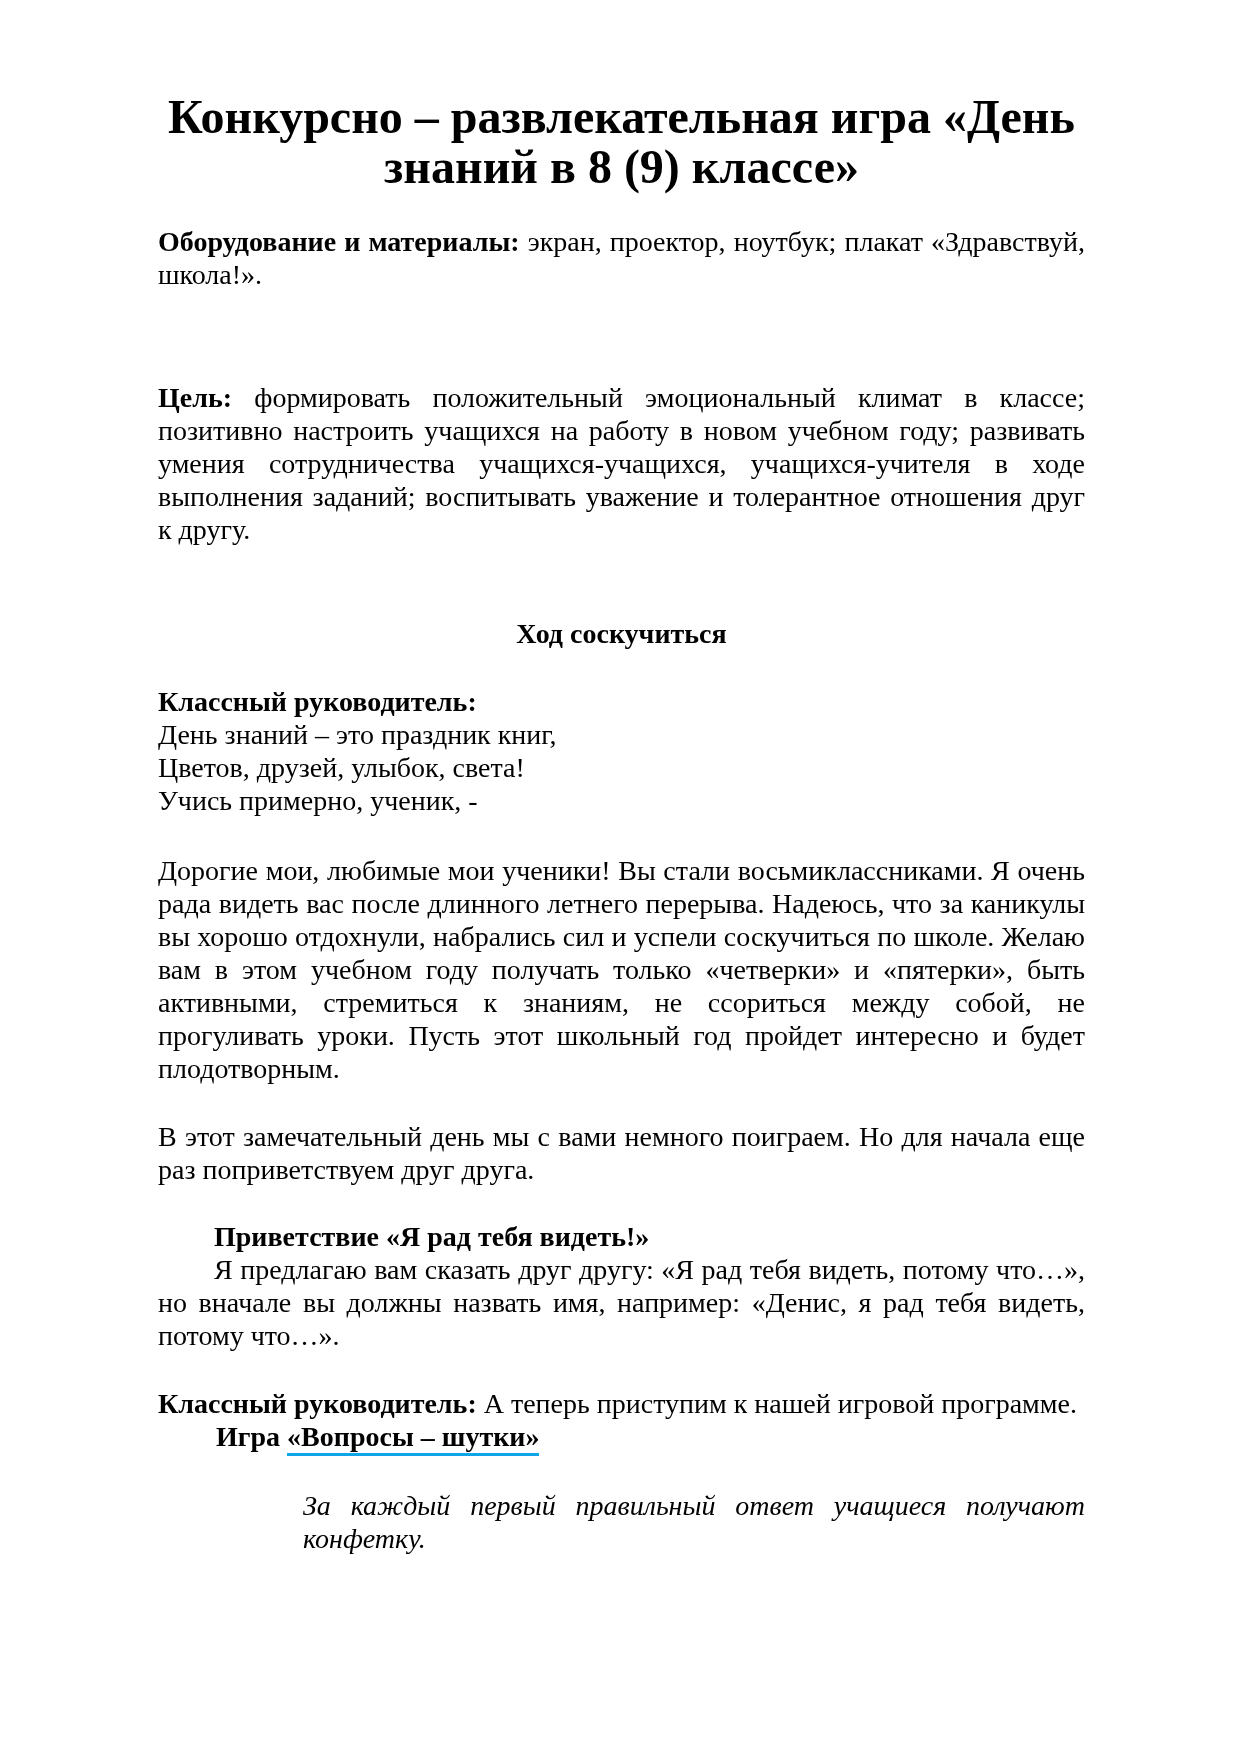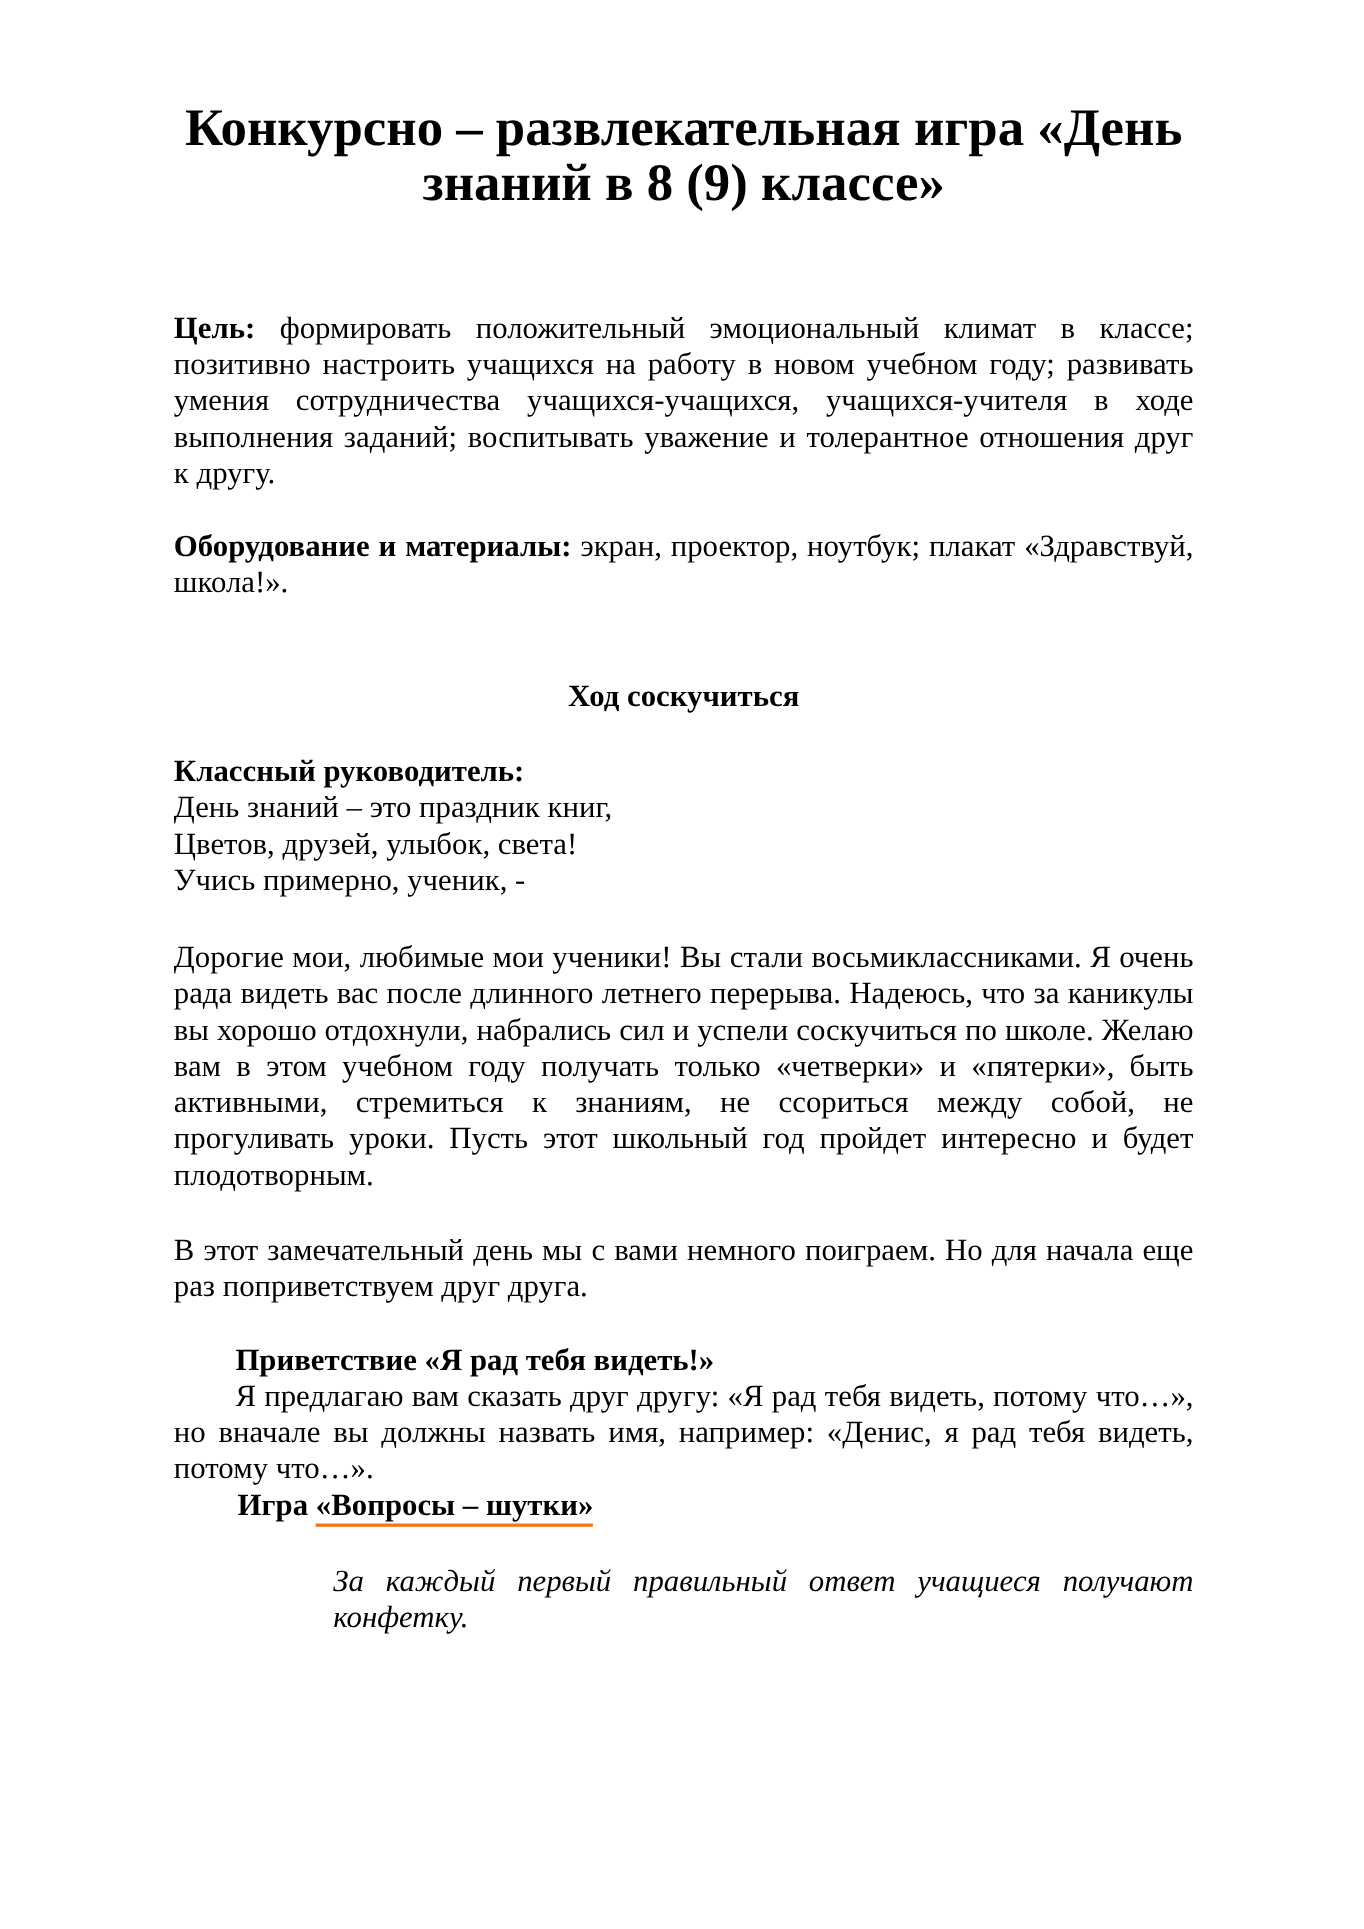--- a/index.html
+++ b/index.html
@@ -32,58 +32,59 @@
   .indent { text-indent: 56px; }
   .goal      { margin-top: 90px; }
   .equipment { margin-top: 33px; }
   .flow      { margin-top: 71px; }
   .teacher   { margin-top: 35px; }
   .welcome   { margin-top: 37px; }
   .play-intro{ margin-top: 35px; }
   .greet-head{ margin-top: 34px; }
   .game-intro{ margin-top: 35px; }
   .game-line { text-indent: 58px; font-weight: bold; }
-  .underline { border-bottom: 3px solid #f97316; padding-bottom: 1px; }
+  .underline { border-bottom: 3px solid #0ea5e9; padding-bottom: 1px; }
   .note {
     margin-top: 36px;
     margin-left: 145px;
     font-style: italic;
     text-align: justify;
   }
 </style>
 </head>
 <body>
 
 <div class="page">
 
   <h1 class="title">
     <span class="tline">Конкурсно – развлекательная игра «День</span>
     <span class="tline">знаний в 8 (9) классе»</span>
   </h1>
 
+  <p class="justify equipment"><span class="b">Оборудование и материалы:</span> <span>экран, проектор, ноутбук; плакат «Здравствуй, школа!».</span></p>
+
   <p class="justify goal"><span class="b">Цель:</span> <span>формировать положительный эмоциональный климат в классе; позитивно настроить учащихся на работу в новом учебном году; развивать умения сотрудничества учащихся-учащихся, учащихся-учителя в ходе выполнения заданий; воспитывать уважение и толерантное отношения друг к другу.</span></p>
-
-  <p class="justify equipment"><span class="b">Оборудование и материалы:</span> <span>экран, проектор, ноутбук; плакат «Здравствуй, школа!».</span></p>
 
   <p class="center-heading flow">Ход соскучиться</p>
 
   <p class="b teacher">Классный руководитель:</p>
 
   <div>
     <p>День знаний – это праздник книг,</p>
     <p>Цветов, друзей, улыбок, света!</p>
     <p>Учись примерно, ученик, -</p>
   </div>
 
   <p class="justify welcome">Дорогие мои, любимые мои ученики! Вы стали восьмиклассниками. Я очень рада видеть вас после длинного летнего перерыва. Надеюсь, что за каникулы вы хорошо отдохнули, набрались сил и успели соскучиться по школе. Желаю вам в этом учебном году получать только «четверки» и «пятерки», быть активными, стремиться к знаниям, не ссориться между собой, не прогуливать уроки. Пусть этот школьный год пройдет интересно и будет плодотворным.</p>
 
   <p class="justify play-intro">В этот замечательный день мы с вами немного поиграем. Но для начала еще раз поприветствуем друг друга.</p>
 
   <p class="b indent greet-head">Приветствие «Я рад тебя видеть!»</p>
 
   <p class="justify indent">Я предлагаю вам сказать друг другу: «Я рад тебя видеть, потому что…», но вначале вы должны назвать имя, например: «Денис, я рад тебя видеть, потому что…».</p>
 
+  <p class="game-intro"><span class="b">Классный руководитель:</span> <span>А теперь приступим к нашей игровой программе.</span></p>
 
   <p class="game-line"><span>Игра</span> <span class="underline">«Вопросы – шутки»</span></p>
 
   <p class="note">За каждый первый правильный ответ учащиеся получают конфетку.</p>
 
 </div>
 
 </body></html>

